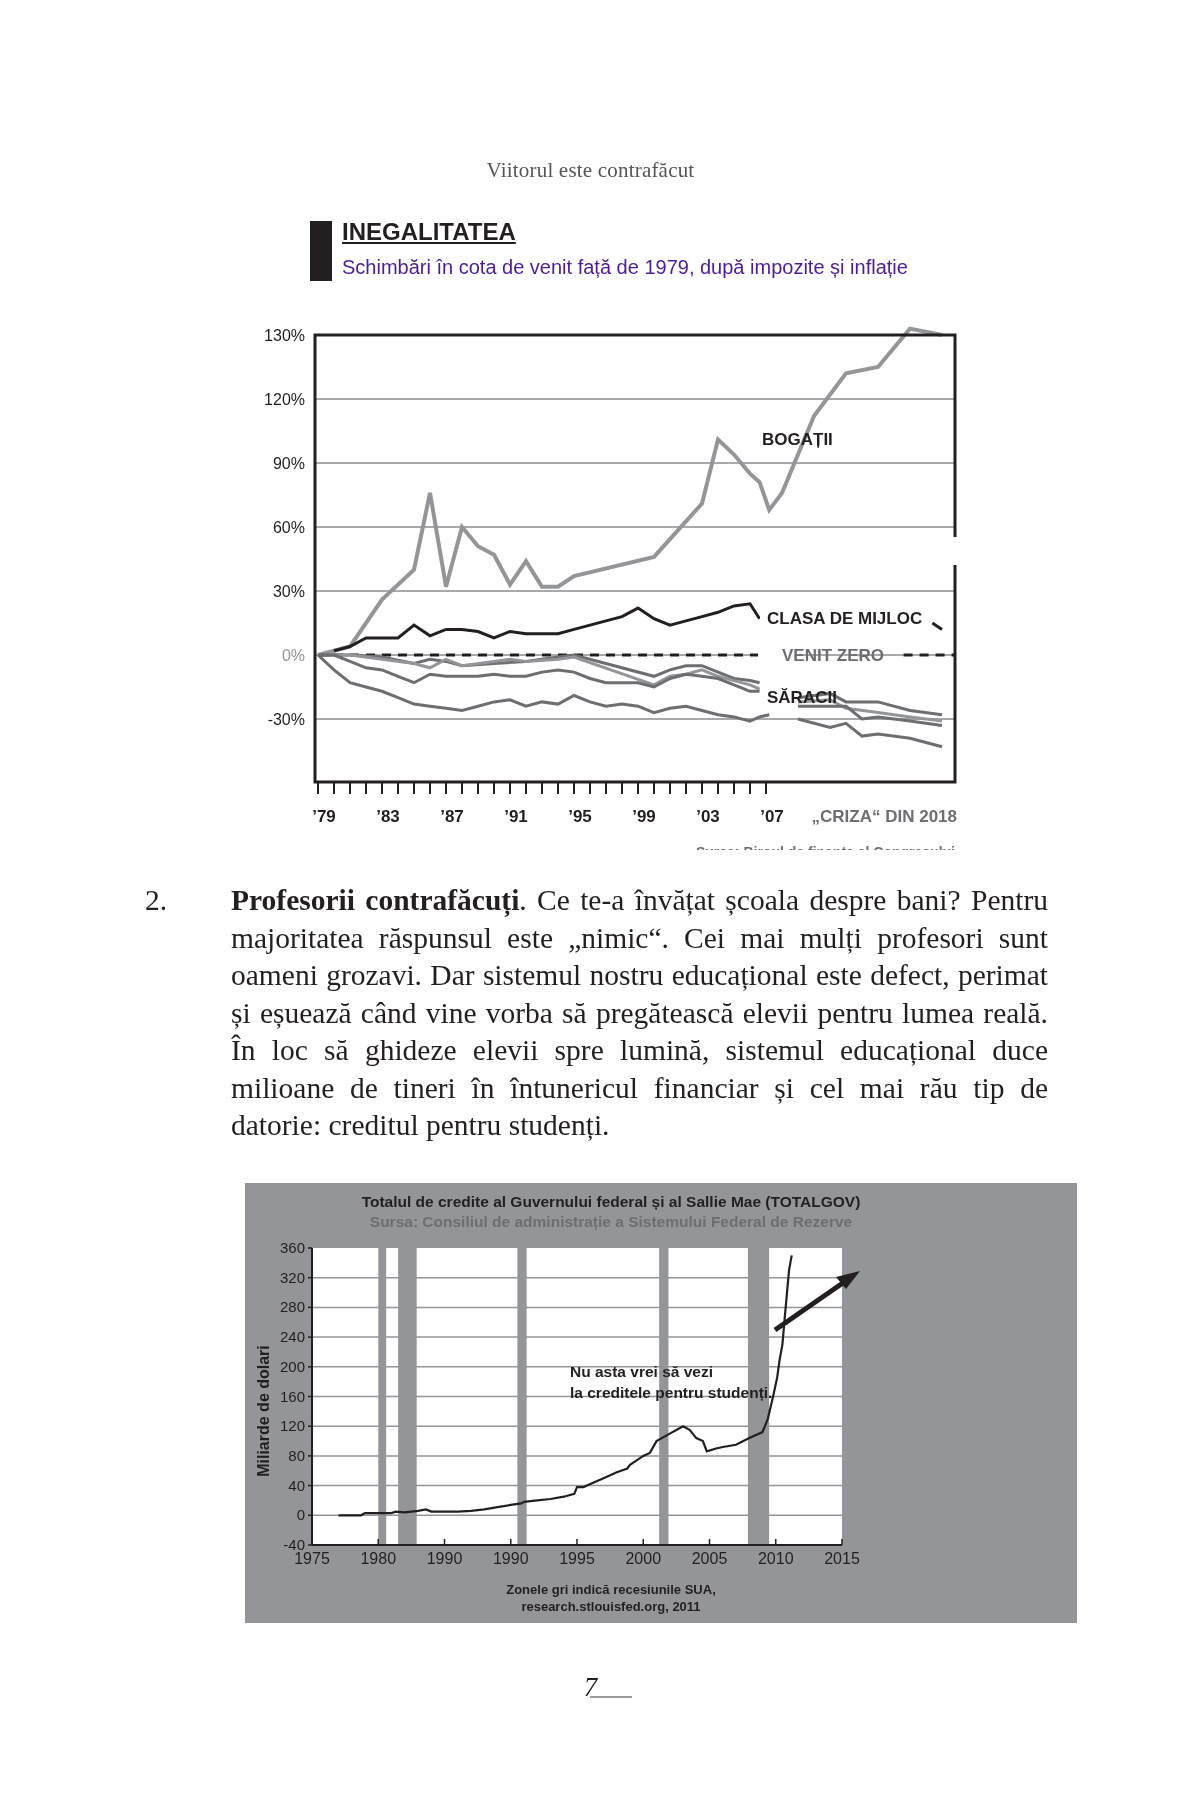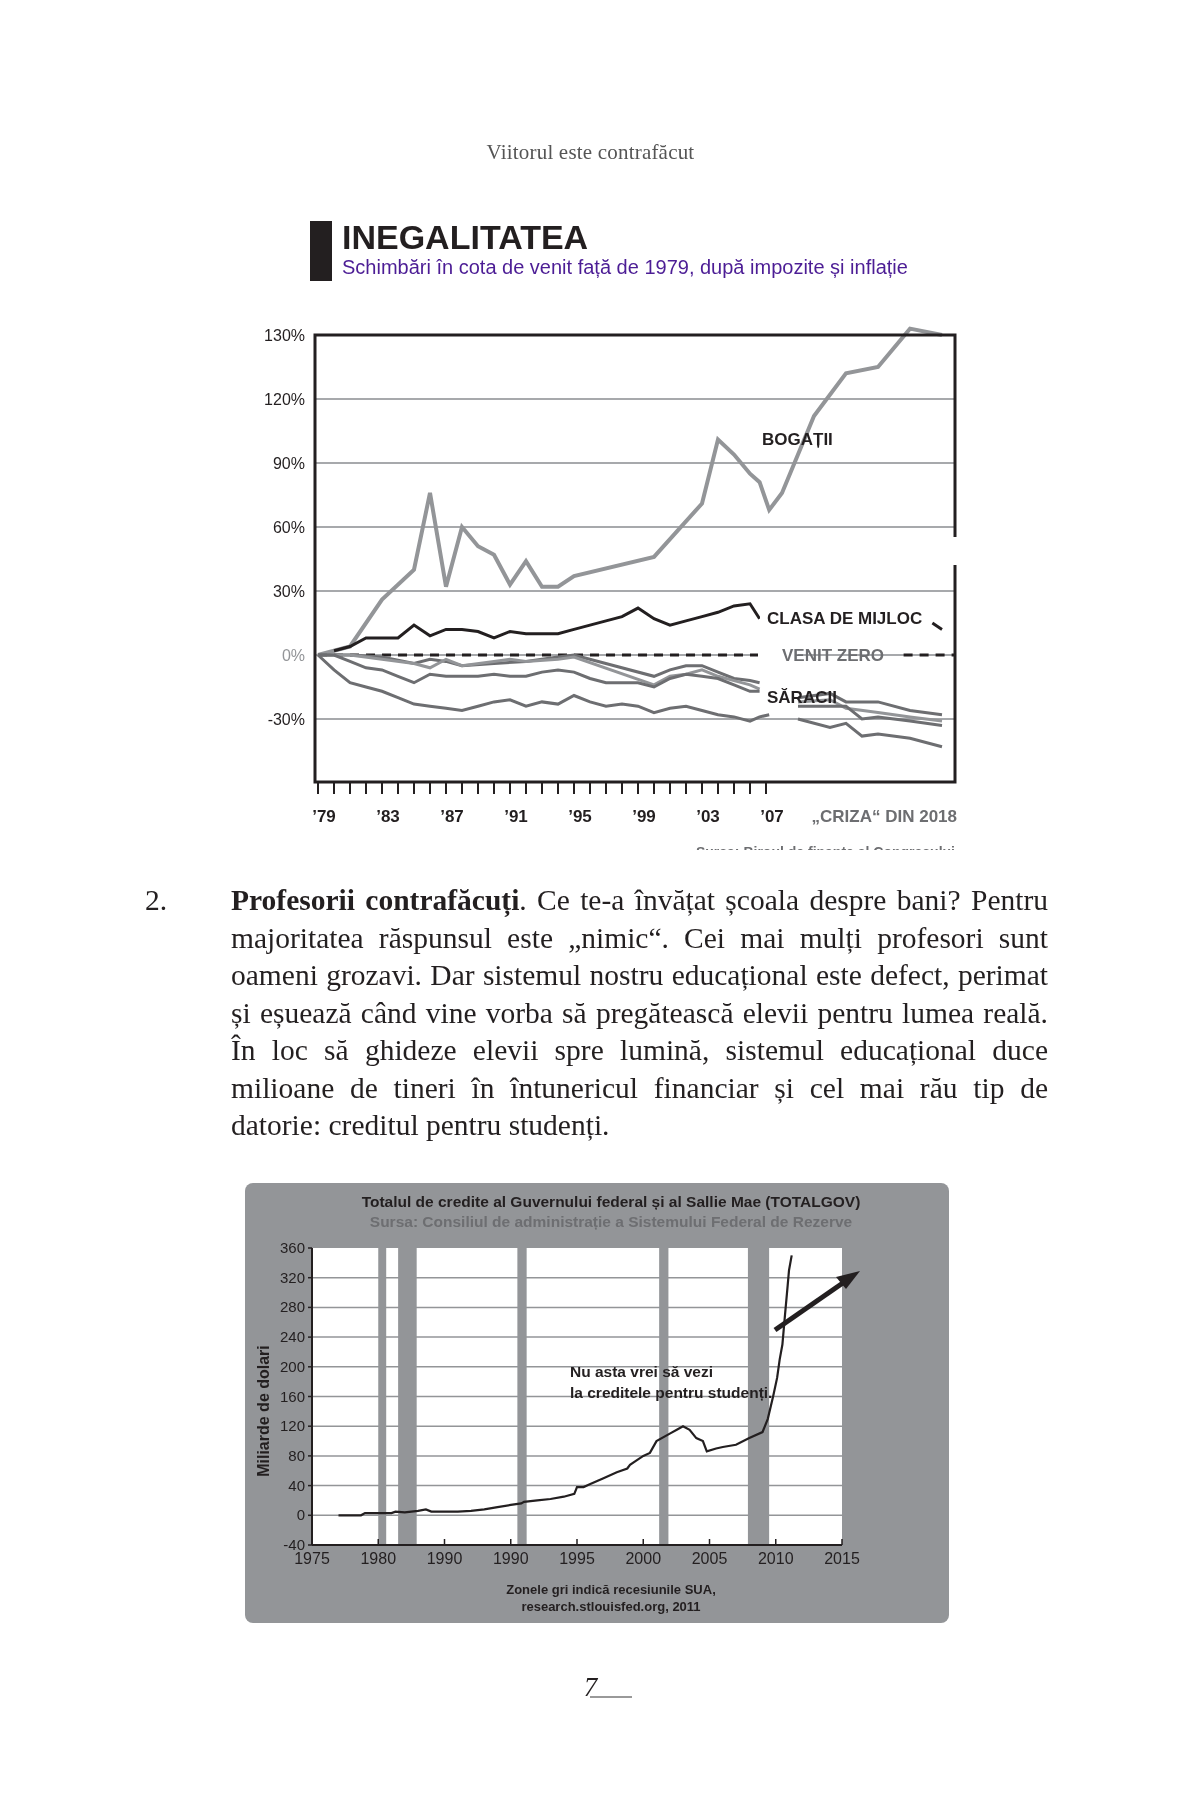--- a/index.html
+++ b/index.html
@@ -1,24 +1,24 @@
 <!DOCTYPE html>
 <html><head>
 <meta charset="utf-8">
 <style>
   html, body { margin: 0; padding: 0; background: #ffffff; }
   body { width: 1181px; height: 1795px; position: relative; overflow: hidden; font-family: "Liberation Serif", "DejaVu Serif", serif; color: #231f20; }
-  .running-head { position: absolute; top: 140px; left: 0; width: 1181px; text-align: center; font-size: 21px; color: #555; letter-spacing: 0.2px; }
+  .running-head { position: absolute; top: 158px; left: 0; width: 1181px; text-align: center; font-size: 21px; color: #555; letter-spacing: 0.2px; }
   .ch1-title-block { position: absolute; left: 310px; top: 218px; }
   .ch1-bar { position: absolute; left: 0; top: 3px; width: 22px; height: 60px; background: #231f20; }
-  .ch1-title { position: absolute; left: 32px; top: 0px; font-family: "Liberation Sans", "DejaVu Sans", sans-serif; font-weight: bold; font-size: 34px; color: #231f20; white-space: nowrap; }
+  .ch1-title { position: absolute; left: 32px; top: 0px; font-family: "Liberation Sans", "DejaVu Sans", sans-serif; font-weight: bold; font-size: 24px; color: #231f20; white-space: nowrap; text-decoration: underline; }
   .ch1-subtitle { position: absolute; left: 32px; top: 38px; font-family: "Liberation Sans", "DejaVu Sans", sans-serif; font-size: 20px; color: #4c1d95; white-space: nowrap; }
   svg text { font-family: "Liberation Sans", "DejaVu Sans", sans-serif; }
   #chart1 { position: absolute; left: 230px; top: 310px; }
-  #chart2-panel { position: absolute; left: 245px; top: 1183px; width: 704px; height: 440px; background: #939598; border-radius: 8px; }
+  #chart2-panel { position: absolute; left: 245px; top: 1183px; width: 832px; height: 440px; background: #939598; }
   #chart2 { position: absolute; left: 0; top: 0; }
   .body-text { position: absolute; left: 188px; top: 882px; width: 860px; font-size: 29.5px; line-height: 37.5px; text-align: justify; color: #231f20; }
   .body-text .num { display: inline-block; width: 43px; }
   .body-text .para { display: block; padding-left: 43px; text-indent: -43px; }
   .body-text b { font-weight: bold; }
   .page-number { position: absolute; left: 0; width: 1181px; top: 1672px; text-align: center; font-size: 27px; font-style: italic; color: #231f20; }
   .page-rule { position: absolute; left: 590px; top: 1696px; width: 42px; height: 2px; background: #999; }
 </style>
 </head>
 <body>

